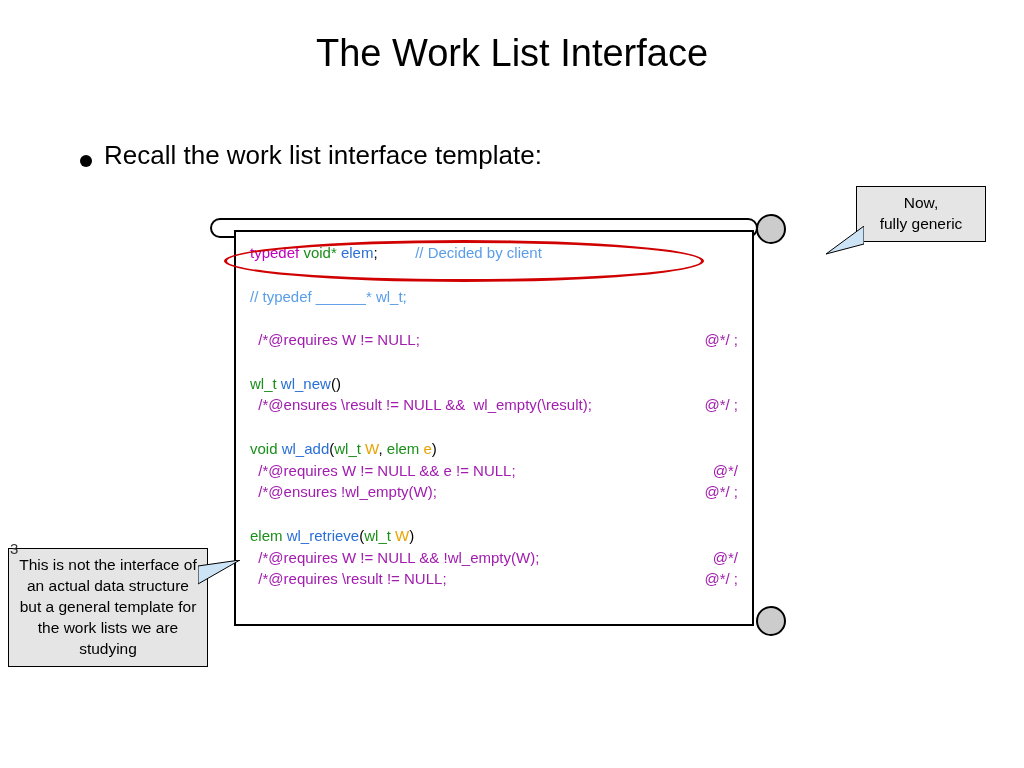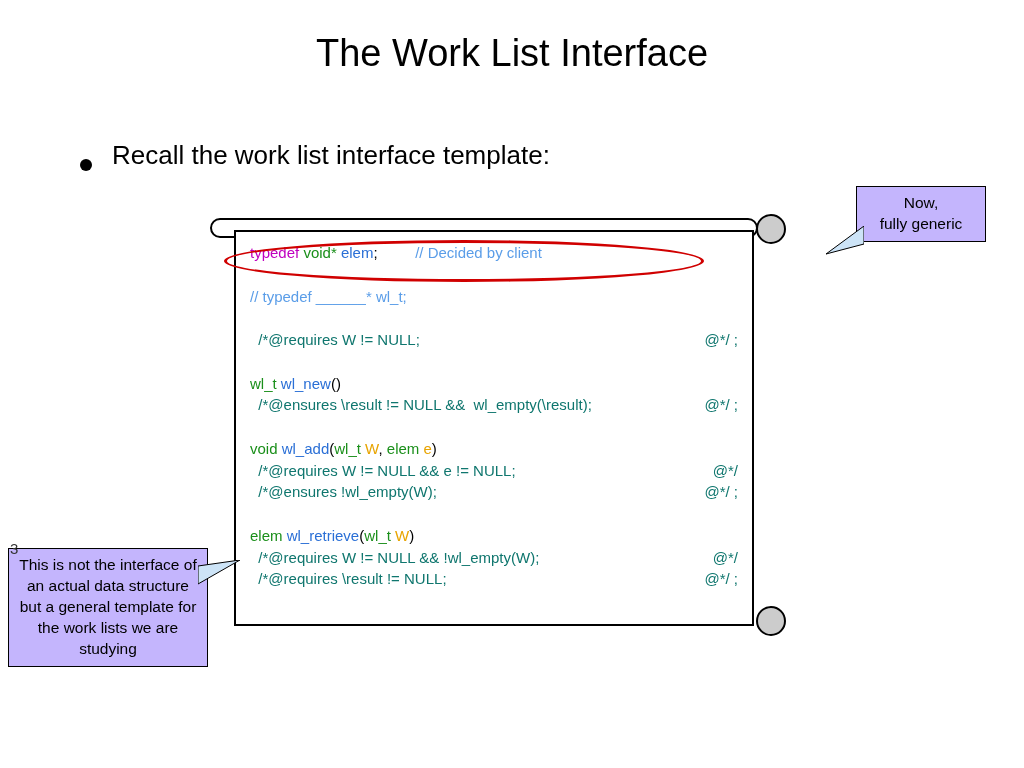--- a/index.html
+++ b/index.html
@@ -19,22 +19,22 @@
     position: absolute;
     top: 32px; left: 0; width: 1024px;
     text-align: center;
     font-size: 38px;
     font-weight: 400;
     color: #000;
   }
   .bullet-row {
     position: absolute;
     top: 140px; left: 80px;
-    display: flex; align-items: flex-end;
-    gap: 20px;
+    display: flex; align-items: center;
+    gap: 12px;
   }
   .bullet-dot {
     width: 12px; height: 12px;
     background: #000; border-radius: 50%;
     margin-top: 10px;
     flex: none;
   }
   .bullet-text {
     font-size: 26px; color: #000;
   }
@@ -88,35 +88,35 @@
     font-size: 15px;
     line-height: 1.45;
     white-space: pre;
   }
   .c-green   { color: #1a8f1a; margin-top: 32px; }
   .c-purple  { color: #c000c0; }
   .c-black   { color: #000; }
   .c-blue    { color: #2a6fd6; }
   .c-ltblue  { color: #5a9de8; }
   .c-orange  { color: #e8a400; }
-  .c-darkred { color: #0f766e; }
+  .c-darkred { color: #a21caf; }
   
   .highlight-ellipse {
     position: absolute;
     left: 224px; top: 240px;
     width: 480px; height: 42px;
     border: 3px solid #d00000;
     border-radius: 50%;
     background: transparent;
     pointer-events: none;
   }
   
   .callout {
     position: absolute;
-    background: #c4b5fd;
+    background: #e5e5e5;
     border: 1px solid #000;
     text-align: center;
     font-size: 15.5px;
     line-height: 1.35;
     padding: 6px 8px;
   }
   .callout.right {
     right: 38px; top: 186px;
     width: 130px;
   }

